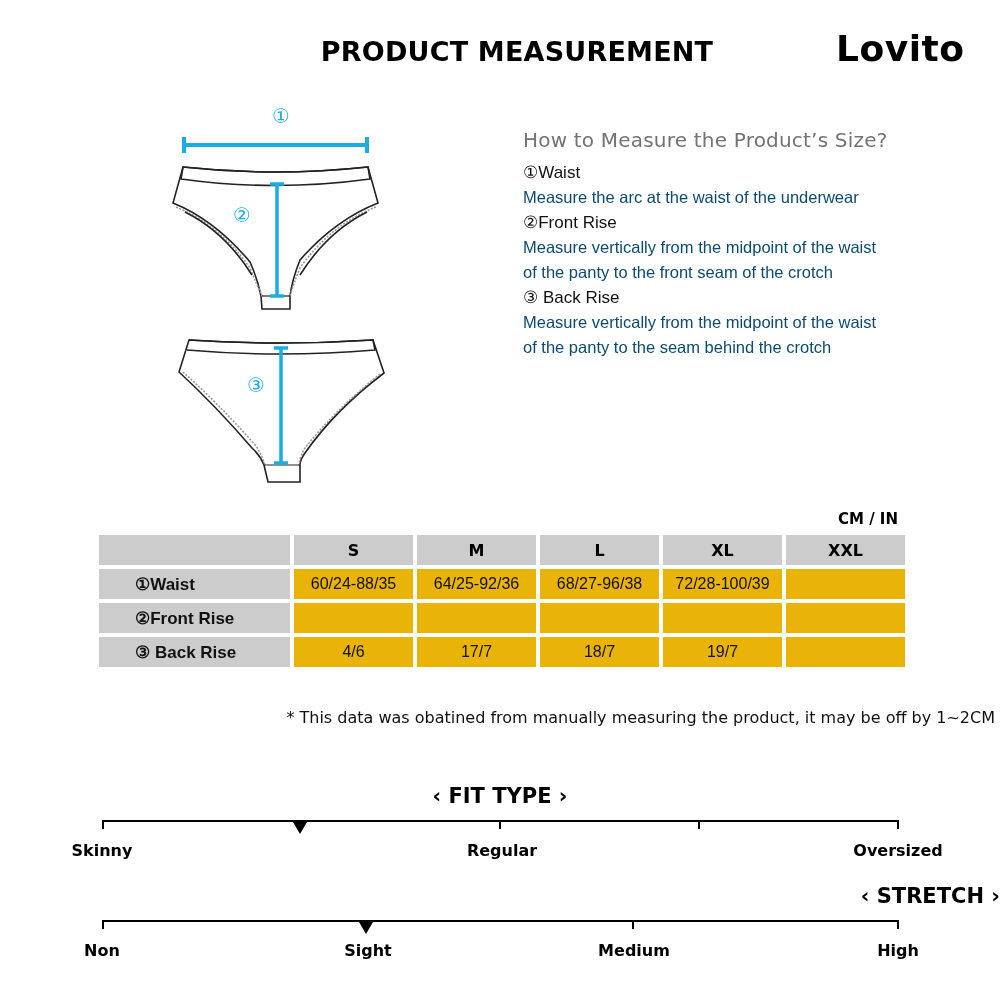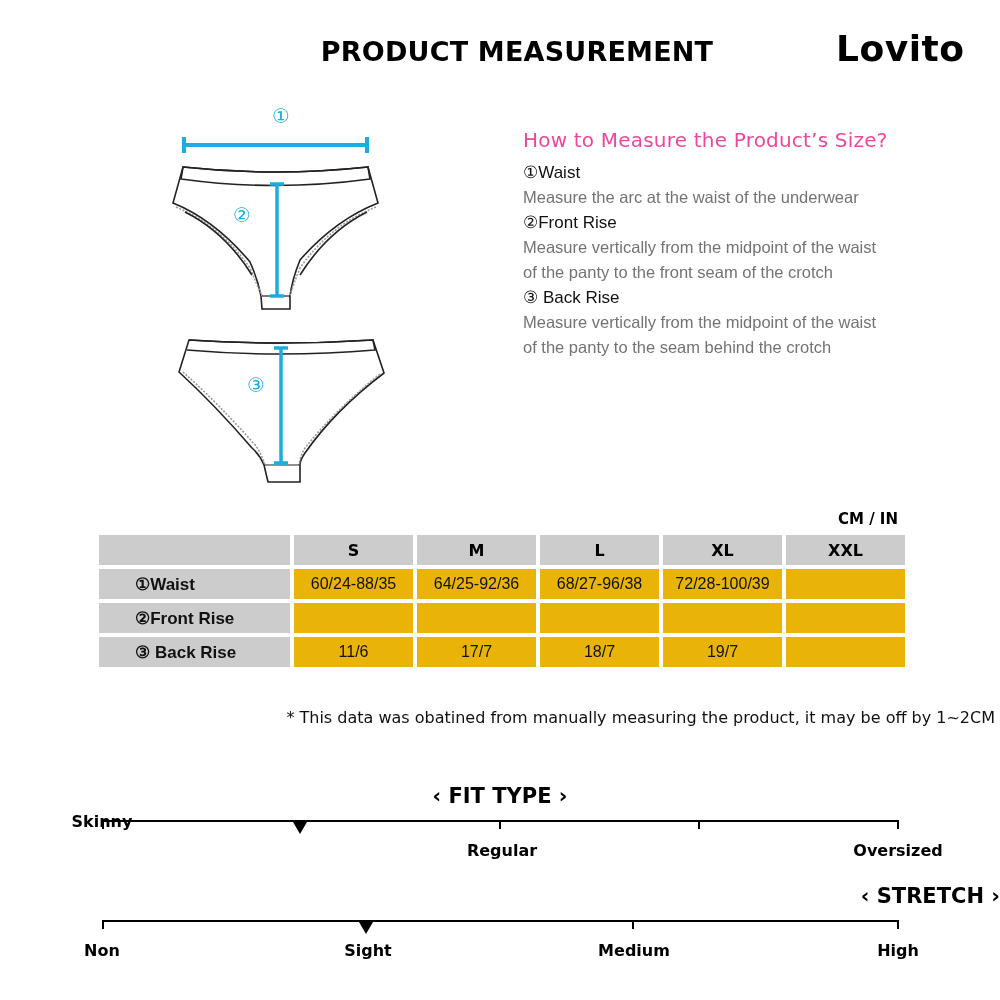--- a/index.html
+++ b/index.html
@@ -13,24 +13,24 @@
     .logo {
       position: absolute; left: 836px; top: 28px;
       font-family: "DejaVu Sans", sans-serif; font-weight: bold; font-size: 36px; letter-spacing: 0.5px;
     }
 
     .diagram { position: absolute; left: 160px; top: 95px; width: 240px; height: 400px; }
 
     .how { position: absolute; left: 523px; top: 128px; width: 430px; }
     .how h2 {
       font-family: "DejaVu Sans", sans-serif; font-weight: normal; font-size: 20px;
-      color: #ec4899; margin-bottom: 8px; letter-spacing: 0.2px;
+      color: #737373; margin-bottom: 8px; letter-spacing: 0.2px;
     }
     .how .item-title { font-size: 17px; color: #111; line-height: 25px; }
-    .how .item-desc { font-size: 16.5px; color: #737373; line-height: 25px; }
+    .how .item-desc { font-size: 16.5px; color: #0c4a6e; line-height: 25px; }
 
     .unit { position: absolute; left: 838px; top: 510px; font-family: "DejaVu Sans", sans-serif; font-weight: bold; font-size: 15px; }
 
     .size-table { position: absolute; left: 99px; top: 535px; border-collapse: separate; border-spacing: 4px 4px; margin-left: -4px; margin-top: -4px; }
     .size-table td, .size-table th { height: 30px; padding: 0; text-align: center; vertical-align: middle; }
     .size-table th {
       background: #cccccc; font-family: "DejaVu Sans", sans-serif; font-weight: bold; font-size: 16px;
     }
     .size-table th.corner { width: 191px; }
     .size-table th.size { width: 119px; }
@@ -140,40 +140,40 @@
   <tr>
     <td class="rowhead">②Front Rise</td>
     <td class="cell"></td>
     <td class="cell"></td>
     <td class="cell"></td>
     <td class="cell"></td>
     <td class="cell"></td>
   </tr>
   <tr>
     <td class="rowhead">③ Back Rise</td>
-    <td class="cell">11/6</td>
+    <td class="cell">4/6</td>
     <td class="cell">17/7</td>
     <td class="cell">18/7</td>
     <td class="cell">19/7</td>
     <td class="cell"></td>
   </tr>
 </tbody>
   </table>
 
 <div class="note">* This data was obatined from manually measuring the product, it may be off by 1~2CM</div>
 
 <div class="scale-title" style="top:784px;">‹ FIT TYPE ›</div>
 <div>
   <div class="scale-line" style="left:102px; top:820px; width:797px;"></div>
   <div class="tick" style="left:102px; top:820px;"></div>
   <div class="tick" style="left:499px; top:820px;"></div>
   <div class="tick" style="left:698px; top:820px;"></div>
   <div class="tick" style="left:897px; top:820px;"></div>
   <div class="pointer" style="left:293px; top:822px;"></div>
-  <div class="scale-label" style="left:102px; top:812px;">Skinny</div>
+  <div class="scale-label" style="left:102px; top:841px;">Skinny</div>
   <div class="scale-label" style="left:502px; top:841px;text-align:right;">Regular</div>
   <div class="scale-label" style="left:898px; top:841px;">Oversized</div>
 </div>
 
 <div class="scale-title" style="top:884px;text-align:right;">‹ STRETCH ›</div>
 <div>
   <div class="scale-line" style="left:102px; top:920px; width:797px;"></div>
   <div class="tick" style="left:102px; top:920px;"></div>
   <div class="tick" style="left:632px; top:920px;"></div>
   <div class="tick" style="left:897px; top:920px;"></div>

